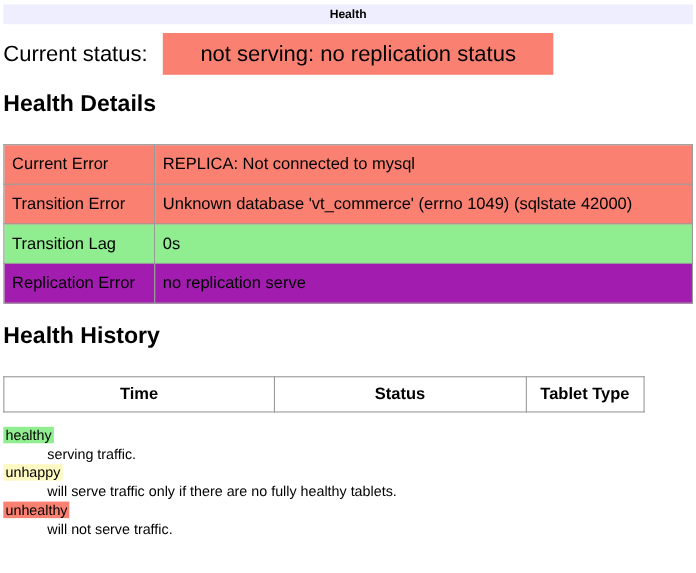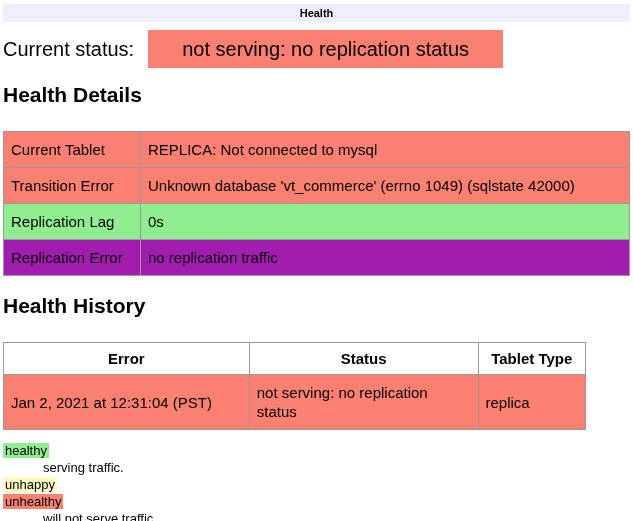--- a/index.html
+++ b/index.html
@@ -91,64 +91,60 @@
 
 <p class="status-line">
   <span>Current status:</span><span class="status-badge" style="background-color: rgb(250, 128, 114);">not serving: no replication status</span>
 </p>
 
 <h2 class="section-title">Health Details</h2>
 
 <table class="details">
   <tbody>
     <tr style="background-color: rgb(250, 128, 114);">
-      <td class="label-col">Current Tablet</td>
+      <td class="label-col">Current Error</td>
       <td>REPLICA: Not connected to mysql</td>
     </tr>
     <tr style="background-color: rgb(250, 128, 114);">
       <td class="label-col">Transition Error</td>
       <td>Unknown database 'vt_commerce' (errno 1049) (sqlstate 42000)</td>
     </tr>
     <tr style="background-color: rgb(144, 238, 144);">
-      <td class="label-col">Replication Lag</td>
+      <td class="label-col">Transition Lag</td>
       <td>0s</td>
     </tr>
     <tr style="background-color: #a21caf;">
       <td class="label-col">Replication Error</td>
-      <td>no replication traffic</td>
+      <td>no replication serve</td>
     </tr>
   </tbody>
 </table>
 
 <div class="spacer-after-details"></div>
 
 <h2 class="section-title">Health History</h2>
 
 <table class="history">
   <tbody>
     <tr>
-      <th class="col-time">Error</th>
+      <th class="col-time">Time</th>
       <th class="col-status">Status</th>
       <th class="col-type">Tablet Type</th>
-    </tr>
-    <tr style="background-color: rgb(250, 128, 114);">
-      <td>Jan 2, 2021 at 12:31:04 (PST)</td>
-      <td>not serving: no replication status</td>
-      <td>replica</td>
     </tr>
   </tbody>
 </table>
 
 <dl class="legend">
   <dt>
     <span style="background-color: rgb(144, 238, 144);">healthy</span>
   </dt>
   <dd>serving traffic.</dd>
 
   <dt>
     <span style="background-color: #fef9c3;">unhappy</span>
   </dt>
+  <dd>will serve traffic only if there are no fully healthy tablets.</dd>
 
   <dt>
     <span style="background-color: rgb(250, 128, 114);">unhealthy</span>
   </dt>
   <dd>will not serve traffic.</dd>
 </dl>
 
 </body></html>

